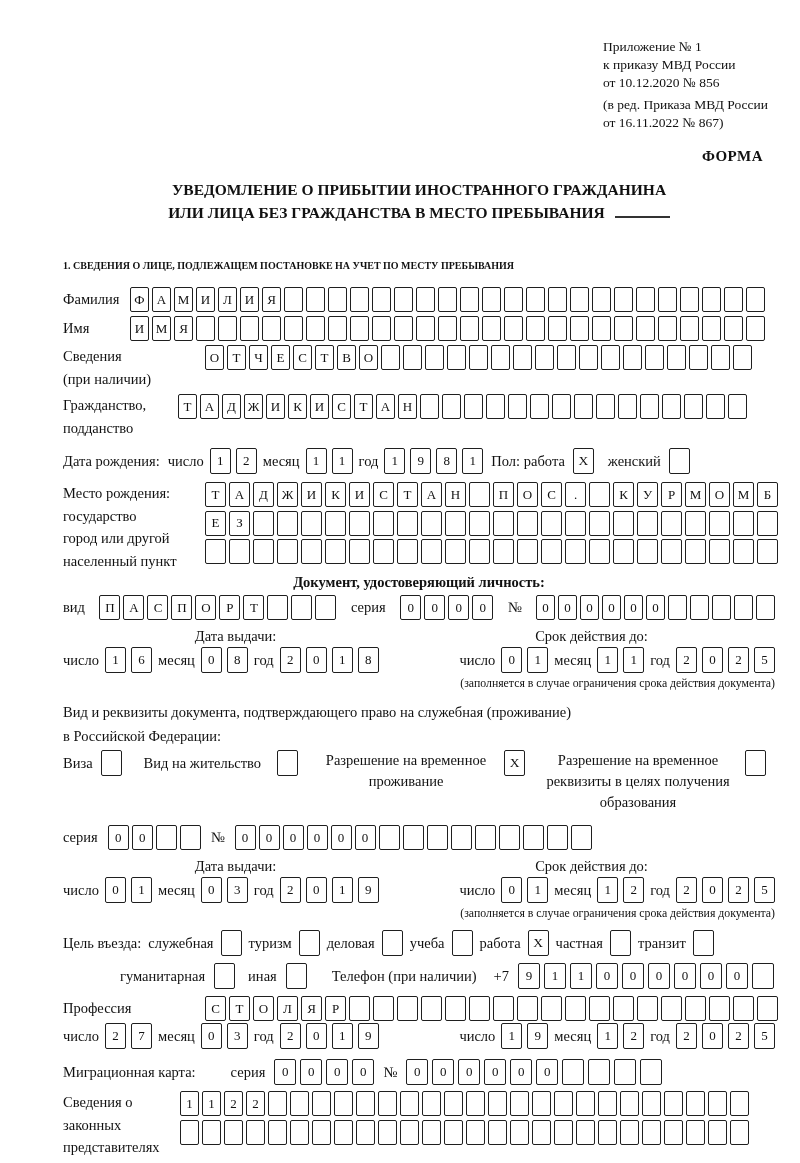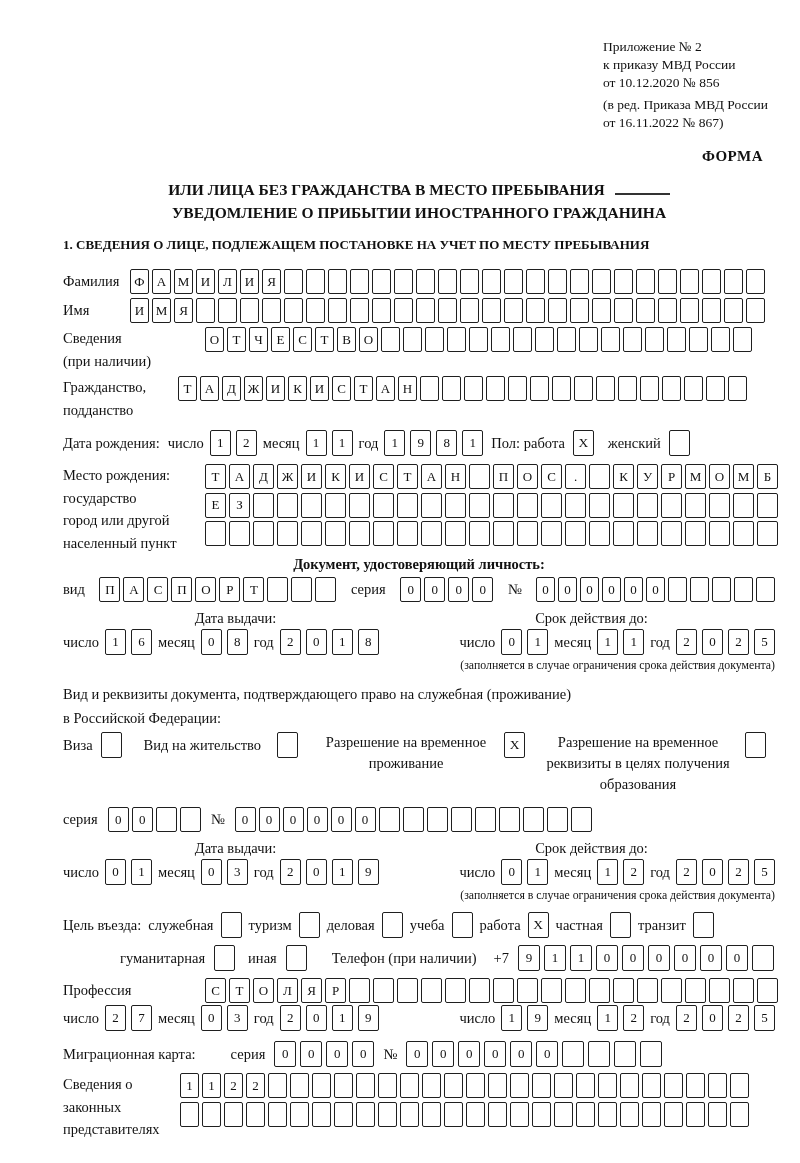--- a/index.html
+++ b/index.html
@@ -6,21 +6,21 @@
   body{width:800px;height:1163px;overflow:hidden;color:#111;
        font-family:"Liberation Serif","DejaVu Serif",serif;font-size:14.5px;}
   .page{padding:38px 25px 0 63px;box-sizing:border-box;width:800px;}
   
   .hdr{width:172px;margin-left:auto;margin-right:0;font-size:13.5px;line-height:1.32;}
   .hdr-sub{margin-top:5px;}
   .forma{text-align:right;font-weight:bold;margin-top:16px;padding-right:12px;font-size:15px;letter-spacing:.5px;}
   
   .title{text-align:center;font-weight:bold;font-size:15.5px;line-height:1.45;margin-top:14px;}
   .uline{display:inline-block;width:55px;border-bottom:2px solid #333;margin-left:10px;vertical-align:baseline;}
-  .sec{font-weight:bold;margin-top:13px;font-size:13px;}
+  .sec{font-weight:bold;margin-top:36px;font-size:10px;}
   
   .row{display:flex;align-items:center;margin-top:4px;}
   .row.top{align-items:flex-start;}
   .lab{flex-shrink:0;} .w67{width:67px;} .w115{width:115px;} .w142{width:142px;} .w117{width:117px;}
   .labcol{flex-shrink:0;line-height:22.5px;}
   
   .cells{display:inline-flex;gap:3px;flex-shrink:0;}
   .cell{display:inline-flex;align-items:center;justify-content:center;width:19px;height:25px;
         border:1.6px solid #1f1f1f;border-radius:2px;font-size:13px;box-sizing:border-box;background:#fff;}
   .cells.md .cell{width:21px;}
@@ -40,34 +40,34 @@
   .intro{margin-top:9px;line-height:24px;}
   .optblock{text-align:center;line-height:21px;flex-shrink:0;}
   .w180{width:180px;} .w198{width:198px;}
 </style>
 </head>
 <body>
 
 <div class="page">
 
   <div class="hdr">
-    <div>Приложение № 2</div>
+    <div>Приложение № 1</div>
     <div>к приказу МВД России</div>
     <div>от 10.12.2020 № 856</div>
     <div class="hdr-sub">
       <div>(в ред. Приказа МВД России</div>
       <div>от 16.11.2022 № 867)</div>
     </div>
   </div>
 
   <div class="forma">ФОРМА</div>
 
   <div class="title">
+    <div>УВЕДОМЛЕНИЕ О ПРИБЫТИИ ИНОСТРАННОГО ГРАЖДАНИНА</div>
     <div><span>ИЛИ ЛИЦА БЕЗ ГРАЖДАНСТВА В МЕСТО ПРЕБЫВАНИЯ</span><span class="uline"></span></div>
-    <div>УВЕДОМЛЕНИЕ О ПРИБЫТИИ ИНОСТРАННОГО ГРАЖДАНИНА</div>
   </div>
 
   <div class="sec">1. СВЕДЕНИЯ О ЛИЦЕ, ПОДЛЕЖАЩЕМ ПОСТАНОВКЕ НА УЧЕТ ПО МЕСТУ ПРЕБЫВАНИЯ</div>
 
   <div class="row" style="margin-top:16px;">
     <span class="lab w67">Фамилия</span>
     <span class="cells">
         <span class="cell">Ф</span>
         <span class="cell">А</span>
         <span class="cell">М</span>

